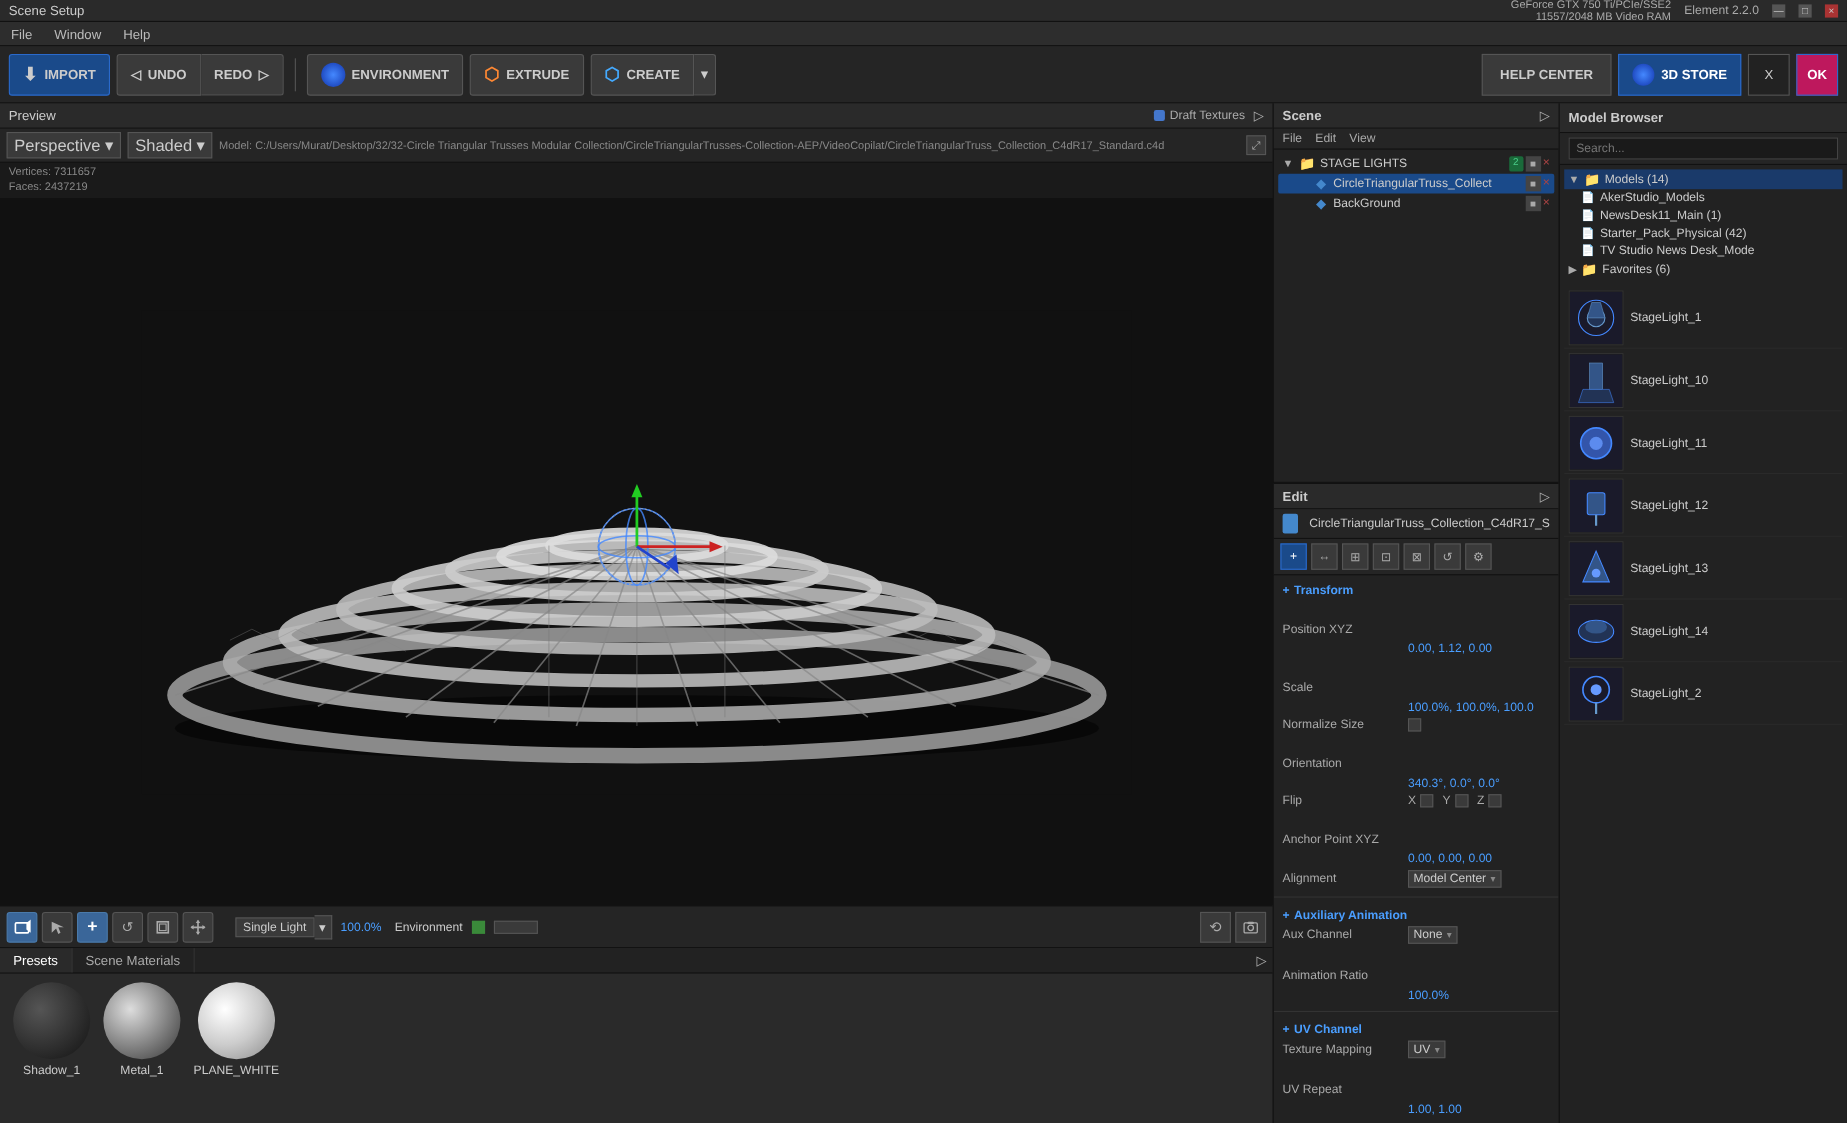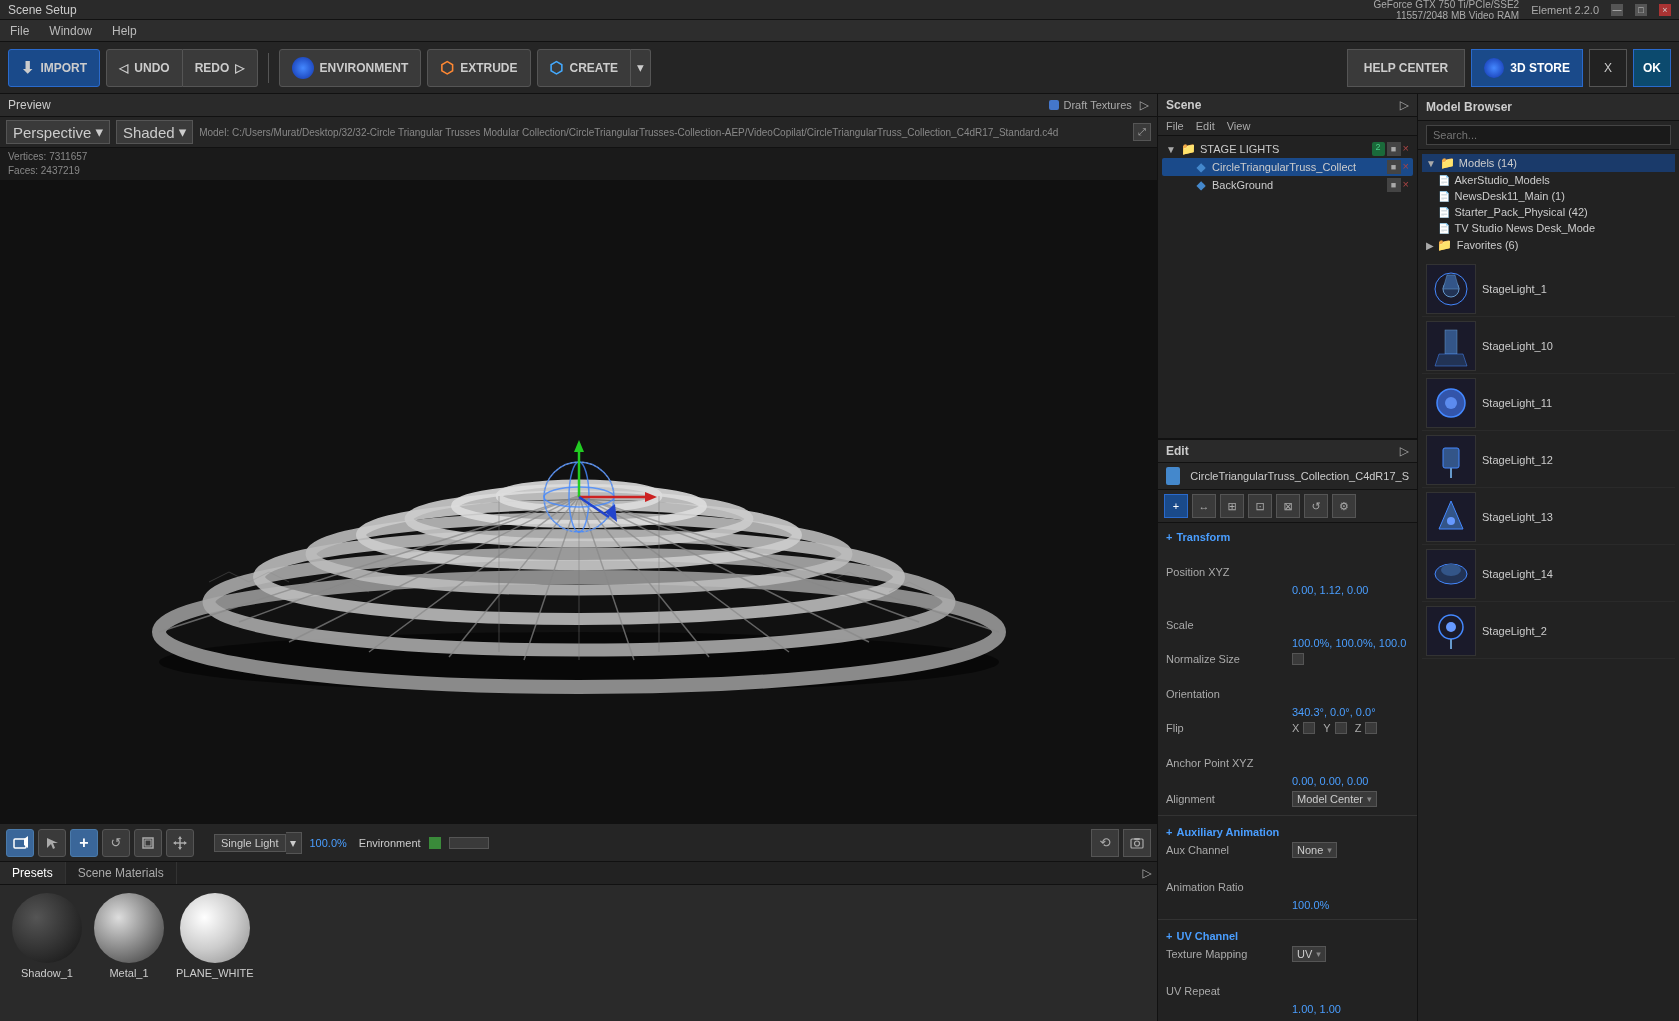--- a/index.html
+++ b/index.html
@@ -104,21 +104,21 @@
     #props-panel { background: #222; border-top: 1px solid #111; overflow-y: auto; }
     #props-header { background: #2a2a2a; padding: 4px 8px; display: flex; align-items: center; justify-content: space-between; border-bottom: 1px solid #111; }
     .props-obj-icon { width: 18px; height: 18px; background: #4488cc; border-radius: 2px; display: inline-block; margin-right: 4px; }
     .props-obj-name { color: #ccc; font-size: 11px; }
     #props-toolbar { padding: 4px 6px; display: flex; gap: 4px; background: #252525; border-bottom: 1px solid #111; }
     .prop-tool { width: 24px; height: 24px; background: #3a3a3a; border: 1px solid #555; color: #aaa; cursor: pointer; display: flex; align-items: center; justify-content: center; font-size: 11px; }
     .prop-tool.active { background: #1a4a8a; border-color: #2a6acc; color: #fff; }
     .props-section { padding: 4px 8px; }
     .props-section-header { color: #4a9eff; font-size: 11px; font-weight: bold; padding: 4px 0 2px 0; display: flex; align-items: center; gap: 4px; }
     .plus-icon { color: #4a9eff; }
-    .props-row { display: flex; align-items: center; padding: 2px 0; gap: 16px; }
+    .props-row { display: flex; align-items: center; padding: 2px 0; gap: 4px; }
     .props-label { color: #aaa; font-size: 11px; width: 110px; flex-shrink: 0; }
     .props-value { color: #4a9eff; font-size: 11px; cursor: pointer; margin-top: 37px; }
     .props-check { width: 12px; height: 12px; background: #3a3a3a; border: 1px solid #555; }
     .flip-btns { display: flex; gap: 4px; }
     .flip-label { color: #aaa; font-size: 11px; }
     .flip-check { width: 12px; height: 12px; background: #3a3a3a; border: 1px solid #555; display: inline-block; }
     .props-dropdown { background: #3a3a3a; border: 1px solid #555; color: #ccc; font-size: 11px; padding: 1px 4px; display: flex; align-items: center; gap: 4px; }
     .props-dropdown-arrow { color: #888; font-size: 9px; }
 
     
@@ -198,21 +198,21 @@
     </button>
     <button class="tool-btn-arrow">▾</button>
   </div>
   <div class="toolbar-spacer"></div>
   <button class="help-btn">HELP CENTER</button>
   <button class="store-btn">
     <span style="width:20px;height:20px;background:radial-gradient(circle, #4488ff, #1133aa);border-radius:50%;display:inline-block;"></span>
     <span>3D STORE</span>
   </button>
   <button class="cancel-btn">X</button>
-  <button class="ok-btn" style="background:#0c4a6e;border-color:#2a6acc;color:#fff;">OK</button>
+  <button class="ok-btn" style="background:#be185d;border-color:#2a6acc;color:#fff;">OK</button>
 </div>
 
 <div id="main">
 
   <div id="viewport-area">
 
     <div id="viewport-header">
       <span class="preview-label">Preview</span>
       <div style="display:flex;align-items:center;gap:8px;">
         <div class="draft-textures">

